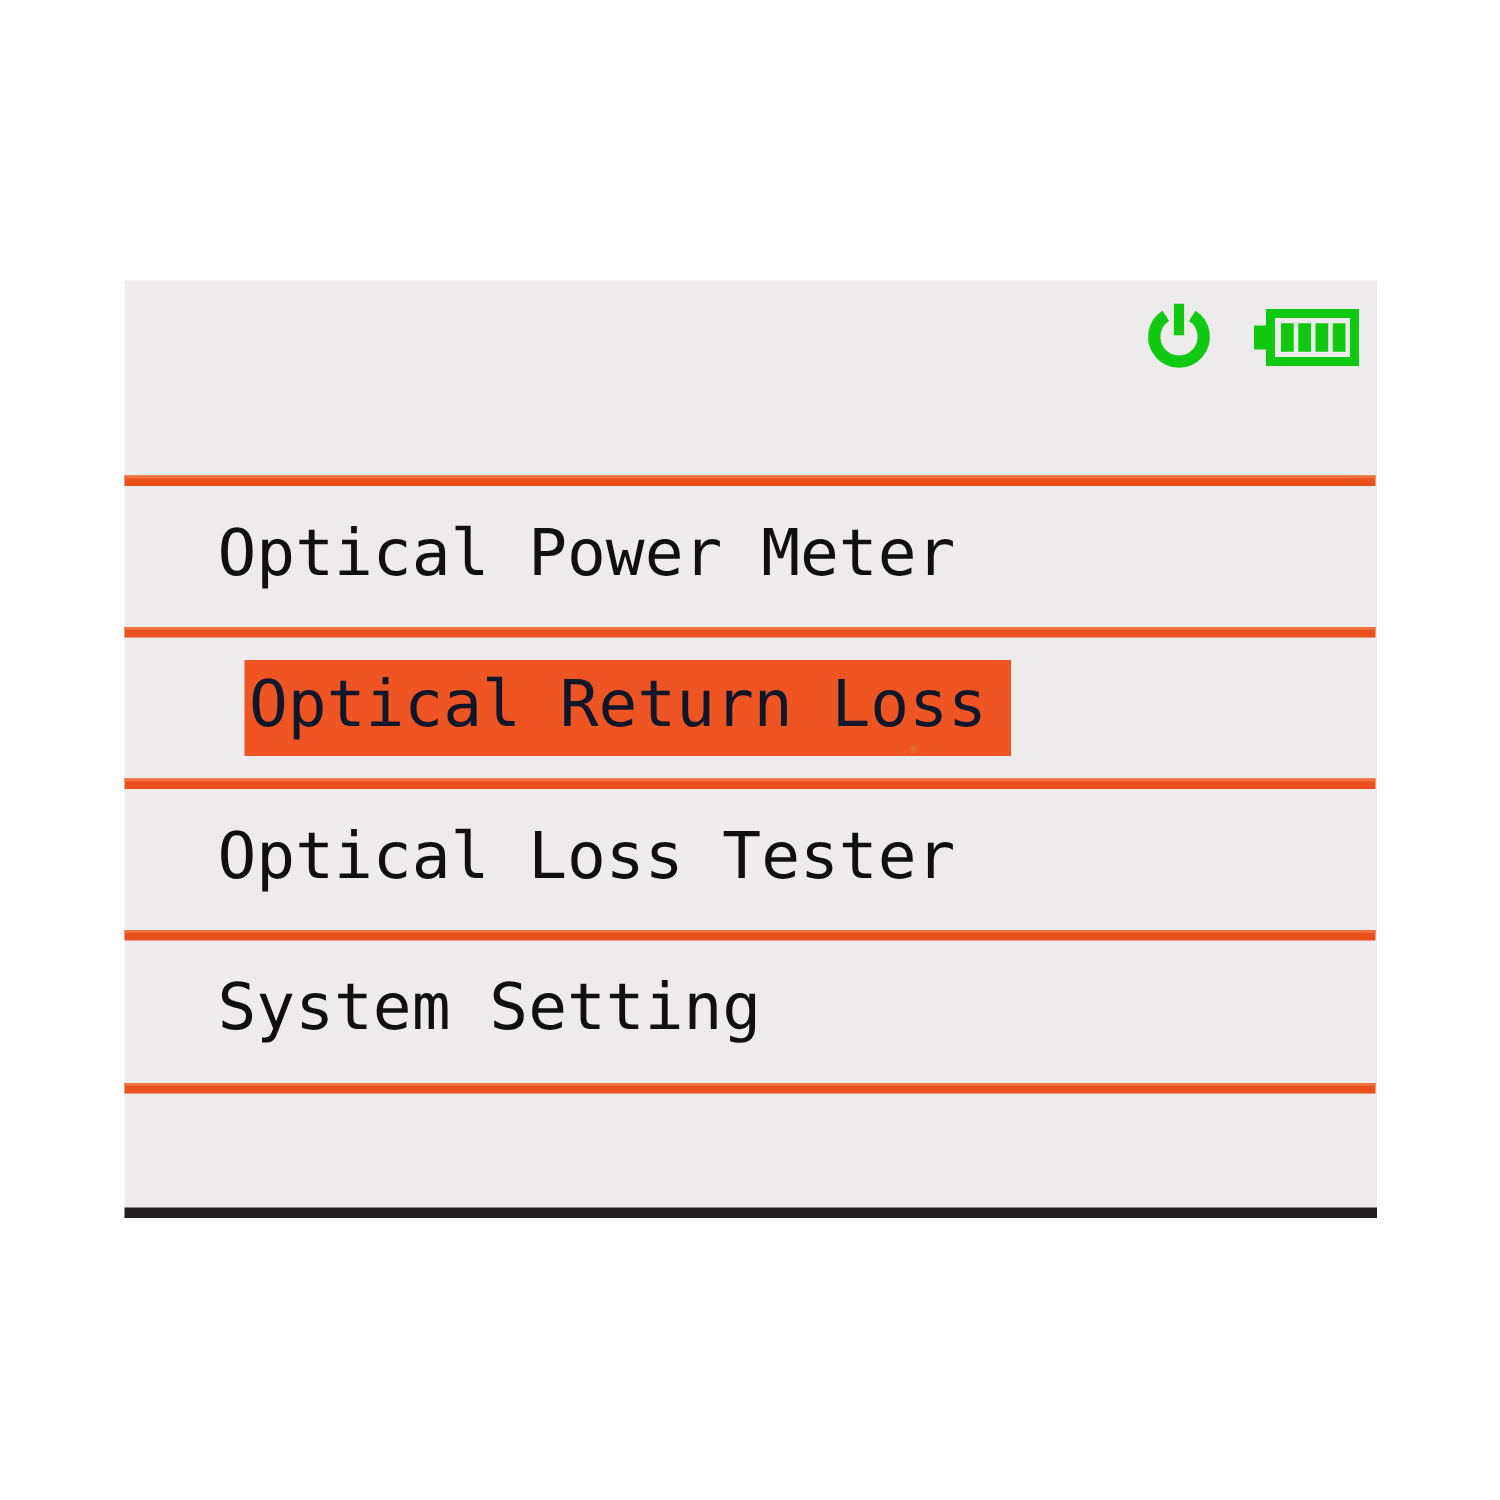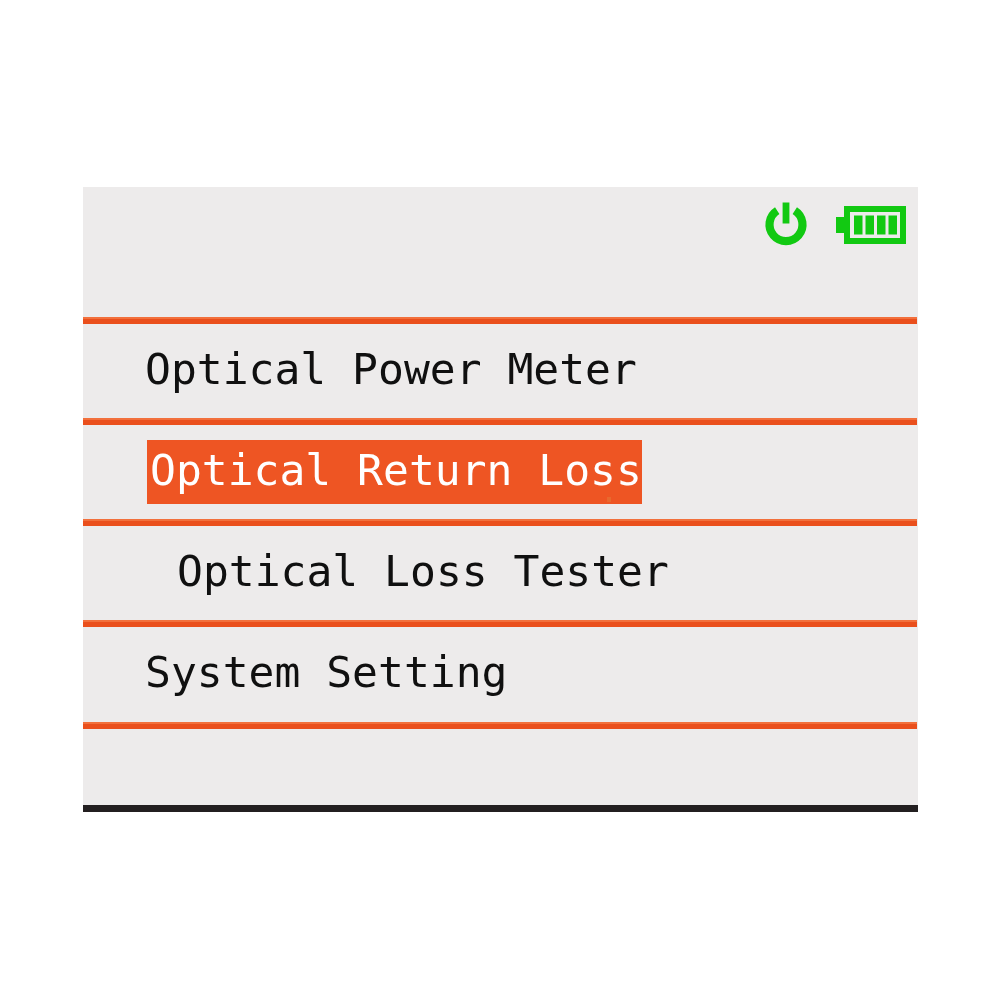--- a/index.html
+++ b/index.html
@@ -73,40 +73,40 @@
   .menu-row {
     position: absolute;
     left: 0;
     width: 835px;
     height: 94px;
     display: flex;
     align-items: center;
   }
   .menu-row.r0 { top: 137px; }
   .menu-row.r1 { top: 238px; }
-  .menu-row.r2 { top: 339px; padding-left: 32px; }
+  .menu-row.r2 { top: 339px; }
   .menu-row.r3 { top: 440px; border-radius: 11px; }
 
   .menu-label {
     margin-left: 62px;
     font-size: 43px;
     line-height: 1;
     letter-spacing: 0px;
     color: #101010;
     white-space: pre;
     font-family: "DejaVu Sans Mono", "Liberation Mono", monospace;
     padding: 9px 0 12px 0;
   }
 
   .menu-row.selected .menu-label {
     background: #ee5523;
-    color: #ffffff;
+    color: #0f172a;
     padding-left: 3px;
-    padding-right: 0;
-    margin-left: 64px;
+    padding-right: 16px;
+    margin-left: 80px;
   }
 
   
   .speck {
     position: absolute;
     left: 524px;
     top: 310px;
     width: 4px;
     height: 5px;
     background: #e8692e;

